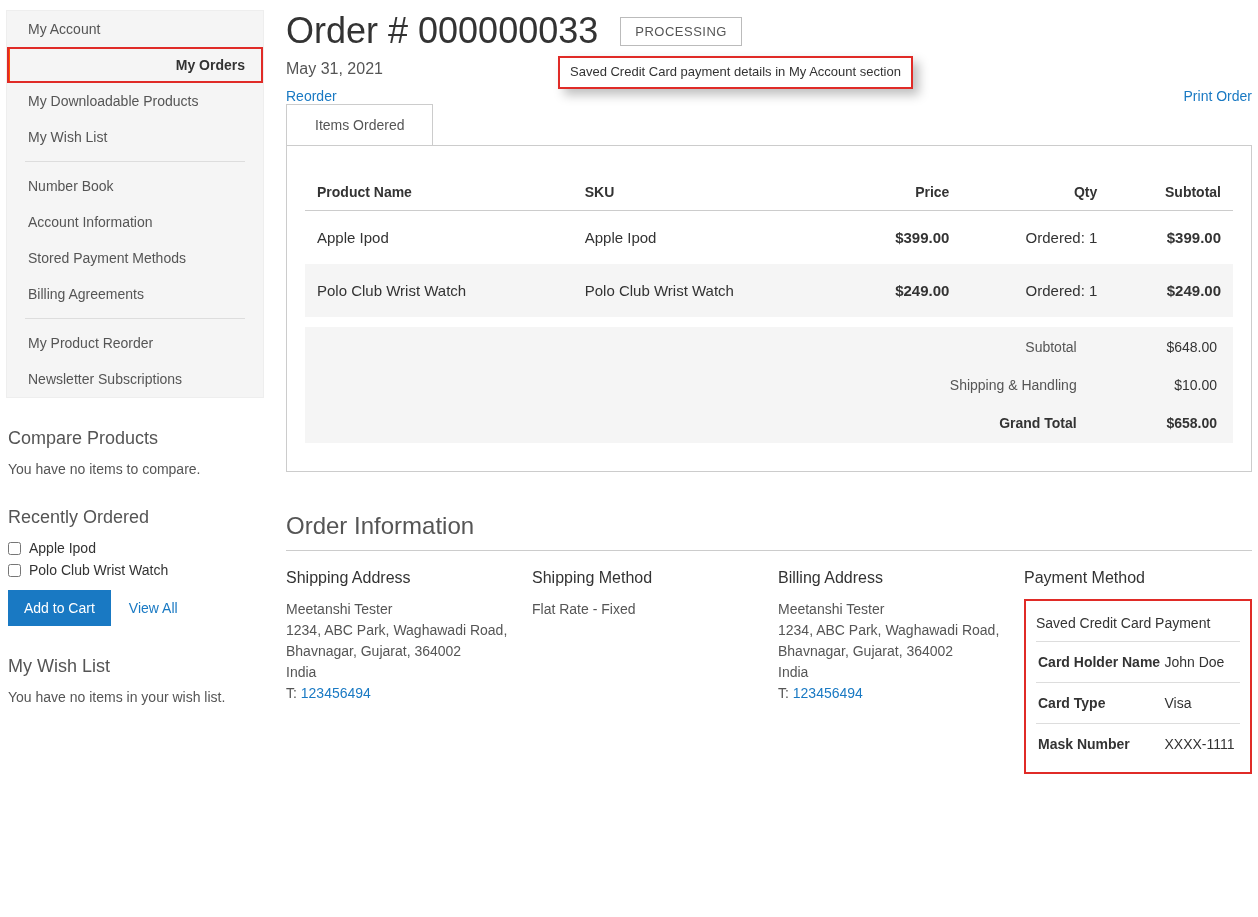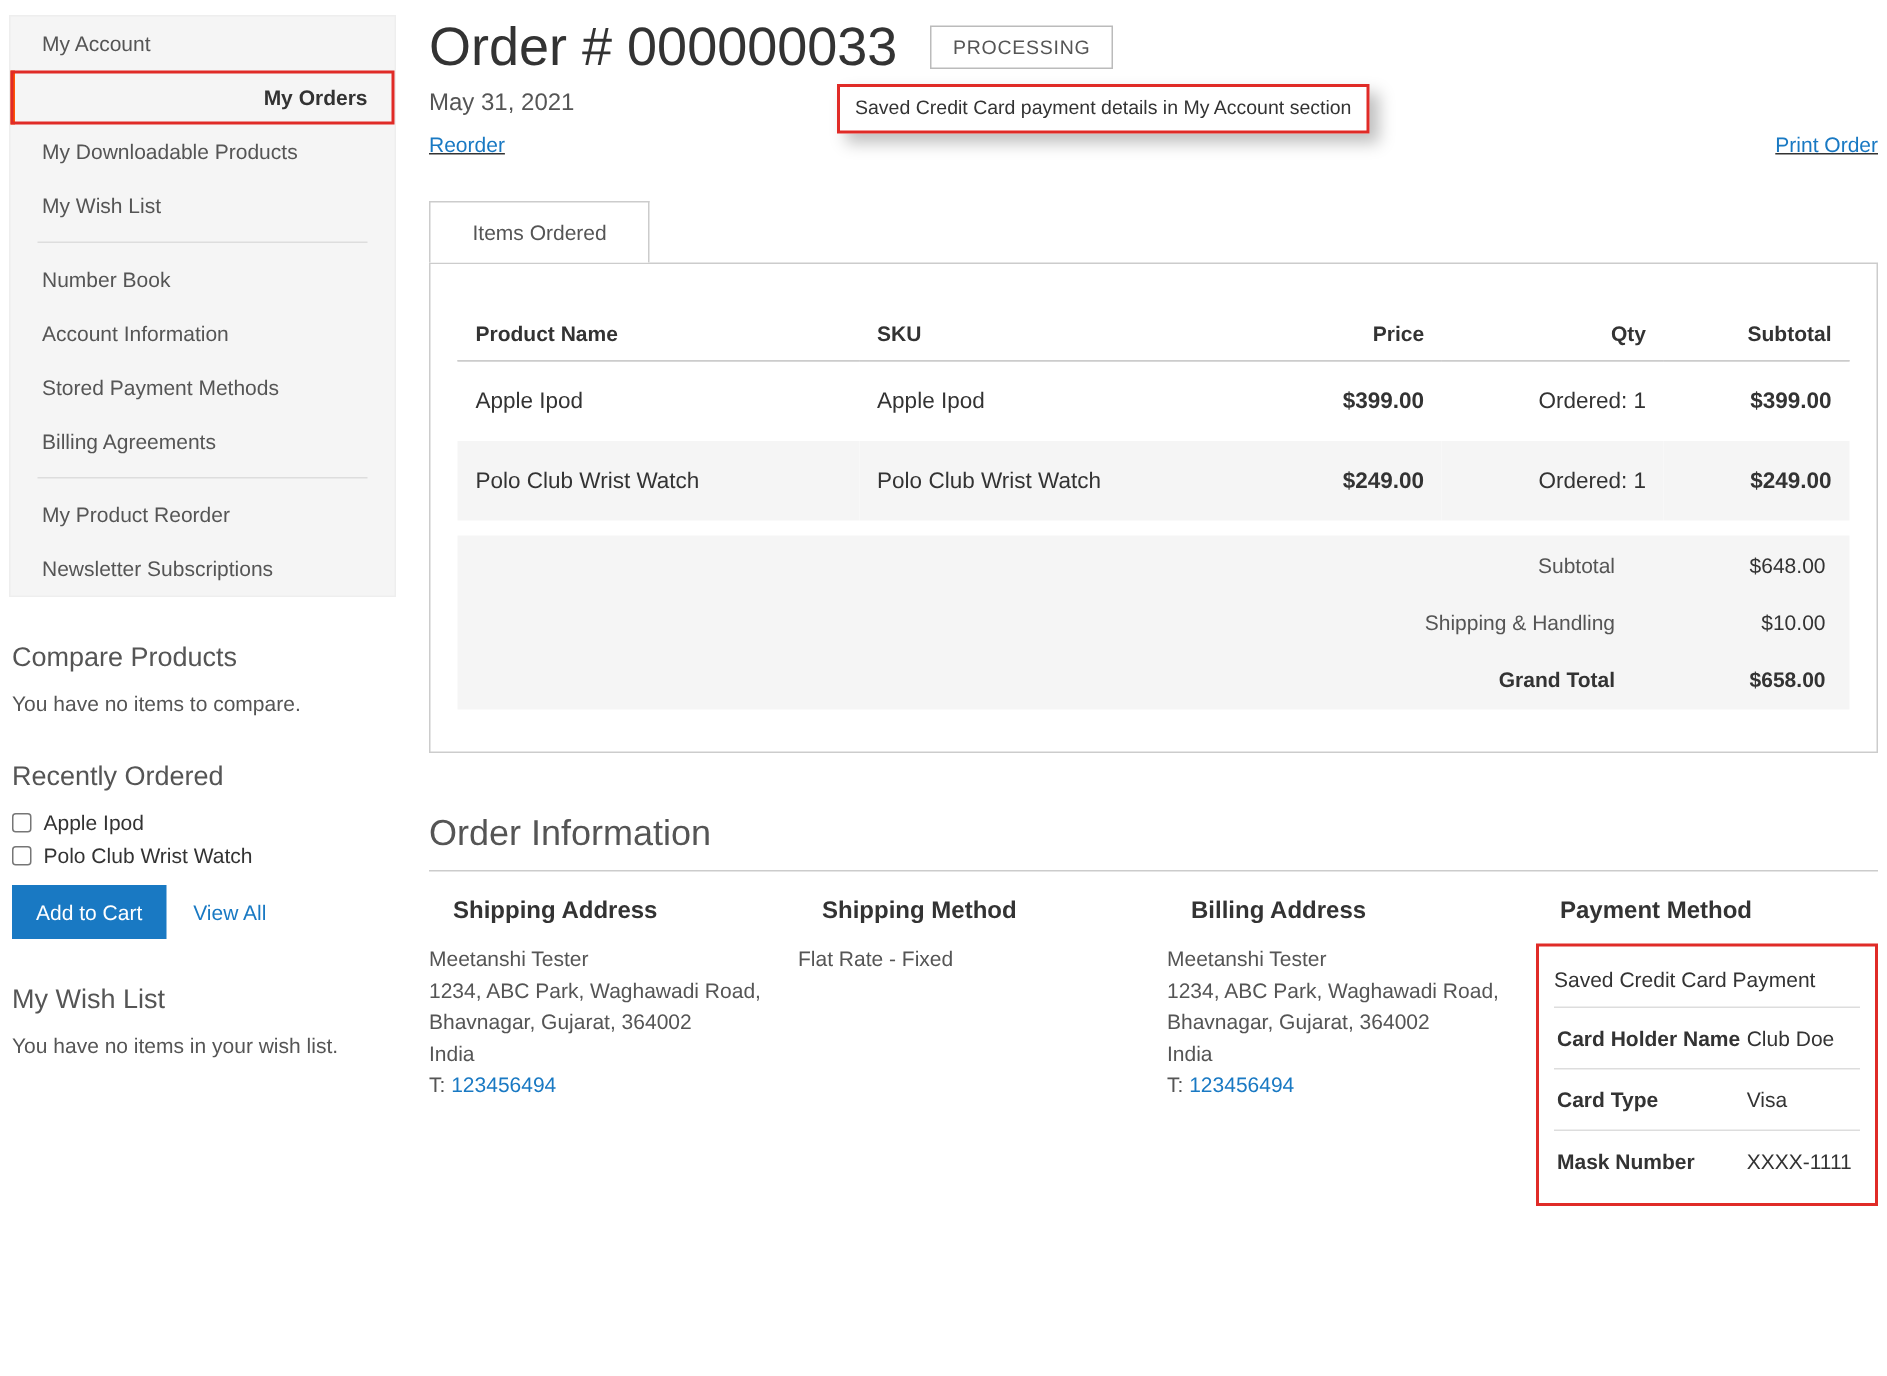--- a/index.html
+++ b/index.html
@@ -16,42 +16,42 @@
   .side-text { color: #555; margin-bottom: 12px; }
   .check-row { display:flex; align-items:center; margin-bottom:6px; }
   .check-row input { margin-right:8px; }
   .btn { display:inline-block; padding:10px 16px; background:#1979c3; color:#fff; border:none; cursor:pointer; font-size:14px; }
   .link { color:#1979c3; cursor:pointer; }
   .main { flex: 1; padding-left: 22px; }
   .order-head { display:flex; align-items:center; margin-bottom:8px; }
   .order-title { font-size: 36px; font-weight:normal; color:#333; margin-right: 22px; }
   .status-badge { border:1px solid #bbb; padding:6px 14px; font-size:13px; color:#555; letter-spacing:0.5px; }
   .order-date { font-size:16px; color:#555; margin-bottom:10px; }
-  .order-links { display:flex; justify-content:space-between; margin-bottom:30px;text-decoration:underline; }
+  .order-links { display:flex; justify-content:space-between; margin-bottom:0; }
   .callout { position:absolute; left:558px; top:56px; border:2px solid #e02b27; background:#fff; padding:6px 10px; font-size:13px; color:#333; text-align:right; box-shadow:6px 6px 10px rgba(0,0,0,0.25); line-height:1.3; }
   .tabs { }
   .tab { display:inline-block; border:1px solid #ccc; border-bottom:none; padding:12px 28px; background:#fff; color:#555;text-align:right; }
   .items-box { border:1px solid #ccc; padding:28px 0; }
   .items-table { width: calc(100% - 36px); margin: 0 18px; border-collapse: collapse; }
   .items-table th { text-align:left; font-size:14px; padding:10px 12px; border-bottom:1px solid #ccc; font-weight:bold; }
   .items-table th.right, .items-table td.right { text-align:right; }
   .items-table td { padding:18px 12px; font-size:15px; color:#333; vertical-align:top; }
   .row-alt td { background:#f5f5f5; }
   .prod-name { font-size:18px; }
   .price-cell { font-size:18px; font-weight:bold; }
   .qty-cell { text-align:right; color:#555; }
   .totals { width: calc(100% - 36px); margin: 10px 18px 0 18px; background:#f5f5f5; }
   .totals tr td { padding:10px 14px; text-align:right; }
   .totals .label { color:#555; }
   .totals .grand td { font-weight:bold; }
   .section-title { font-size:24px; font-weight:normal; color:#555; margin: 40px 0 10px 0; }
   .hr { height:1px; background:#ccc; margin-bottom:18px; }
   .info-grid { display:flex; gap:18px; }
   .info-col { flex:1; }
-  .info-col h3 { font-size:16px; font-weight:bold; color:#333; margin-bottom:12px;margin-left:16px; }
+  .info-col h3 { font-size:16px; font-weight:normal; color:#333; margin-bottom:12px; }
   .addr-line { color:#555; line-height:1.5; }
   .pm-box { border:2px solid #e02b27; padding:8px 10px; }
   .pm-title { padding:6px 0 10px 0; color:#333; }
   .pm-table { width:100%; border-collapse:collapse; }
   .pm-table td { border-top:1px solid #ddd; padding:12px 2px; }
   .pm-table td.k { font-weight:bold; width:62%; }
 </style>
 </head>
 <body>
 
@@ -196,21 +196,21 @@
       </div>
 
       <div class="info-col">
         <h3>Payment Method</h3>
         <div class="pm-box">
           <div class="pm-title">Saved Credit Card Payment</div>
           <table class="pm-table">
             <tbody>
                 <tr>
               <td class="k">Card Holder Name</td>
-              <td>Club Doe</td>
+              <td>John Doe</td>
             </tr>
             <tr>
               <td class="k">Card Type</td>
               <td>Visa</td>
             </tr>
             <tr>
               <td class="k">Mask Number</td>
               <td>XXXX-1111</td>
             </tr>
           </tbody>

